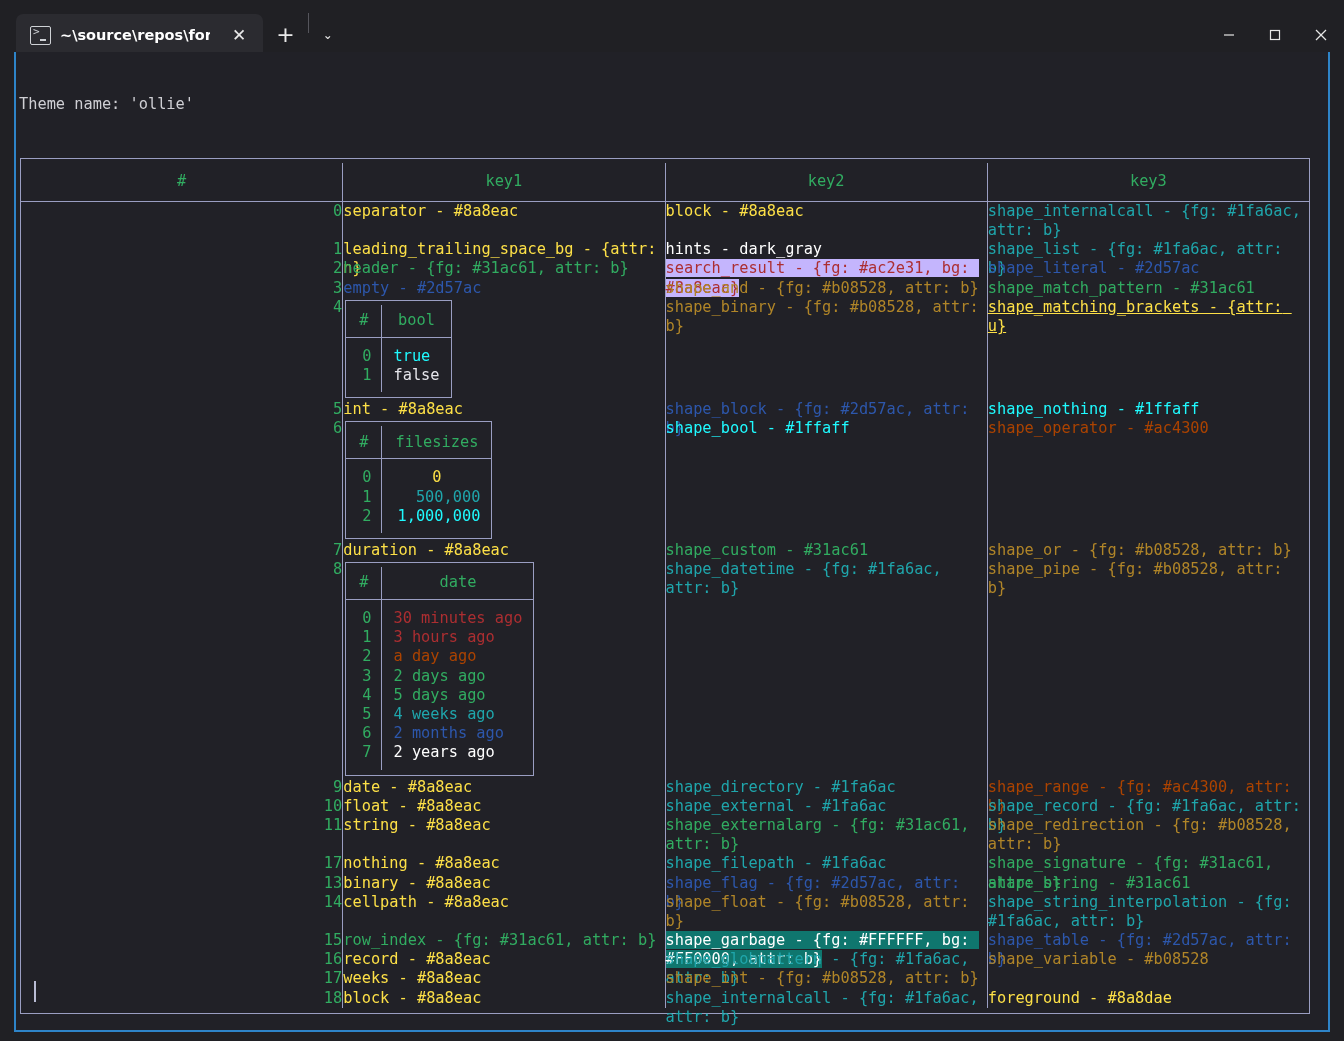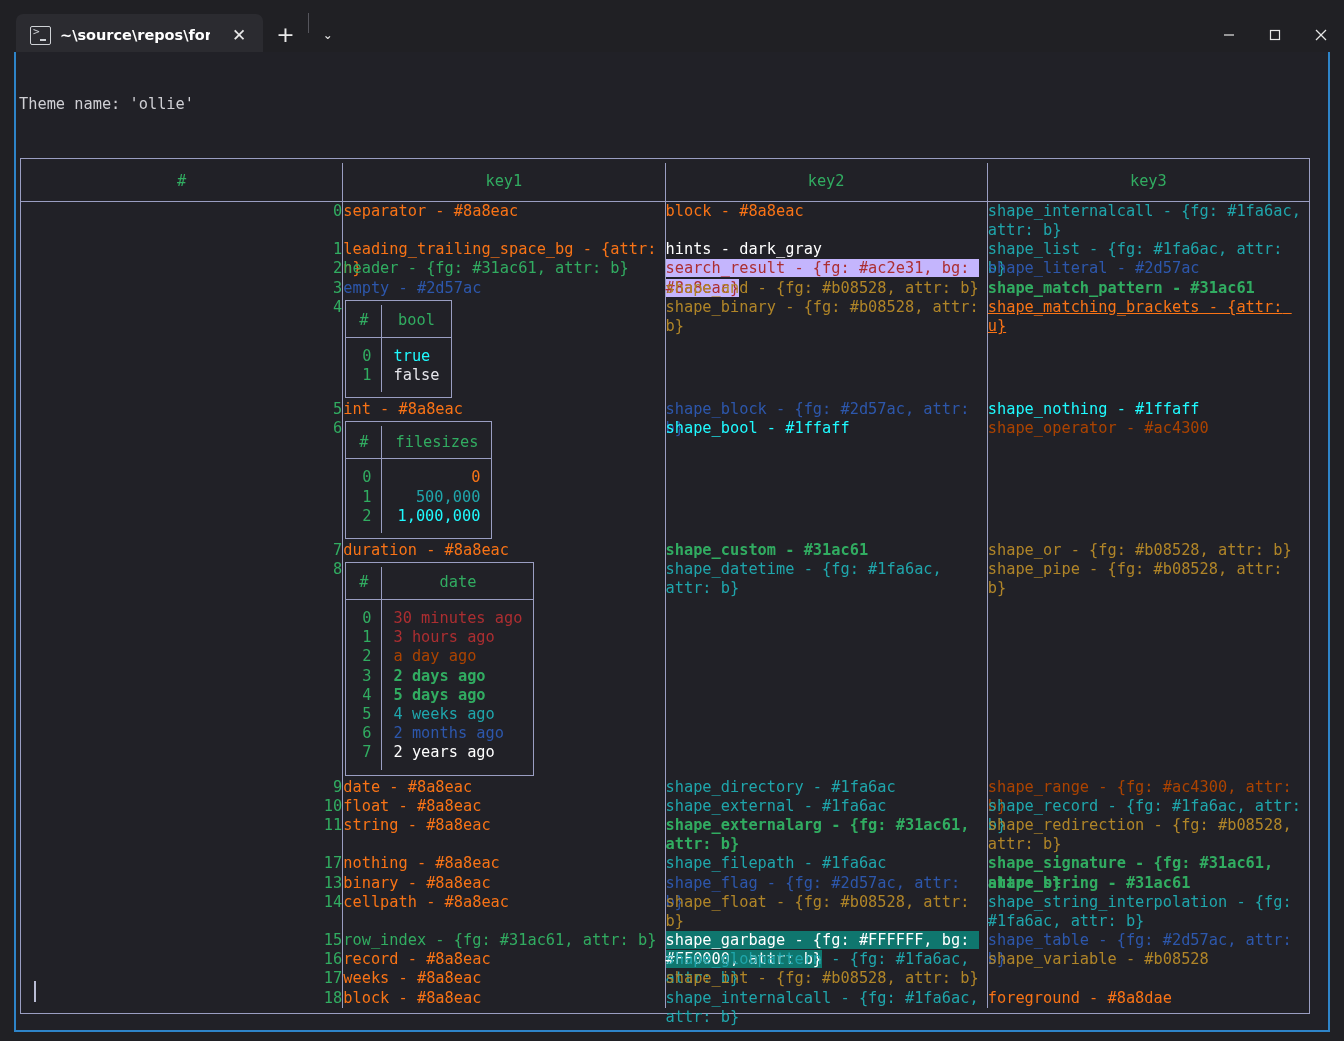--- a/index.html
+++ b/index.html
@@ -148,22 +148,22 @@
   .col-k2 { width: 486px; }
   .col-k3 { width: 364px; }
 
   .idxcell { text-align: right; padding-right: 12px; color: #31ac61; }
   .cell { padding-left: 14px; padding-right: 8px; white-space: normal; word-break: break-word; }
   .ln { min-height: 19.2px; height: 19.2px; white-space: pre-wrap; }
   .ln.wrap { height: auto; }
   .sp { height: 19.2px; }
 
   
-  .c-gray   { color: #f97316; }
-  .c-green  { color: #31ac61; font-weight: bold; }
+  .c-gray   { color: #fde047; text-align: center; }
+  .c-green  { color: #31ac61; }
   .c-blue   { color: #2d57ac; }
   .c-teal   { color: #1fa6ac; }
   .c-cyan   { color: #1ffaff; }
   .c-yellow { color: #b08528; }
   .c-orange { color: #ac4300; }
   .c-red    { color: #ac2e31; }
   .c-dgray  { color: #ffffff; }
   .c-white  { color: #e6e6ec; }
   .bold { font-weight: normal; }
   .underline { text-decoration: underline; }

